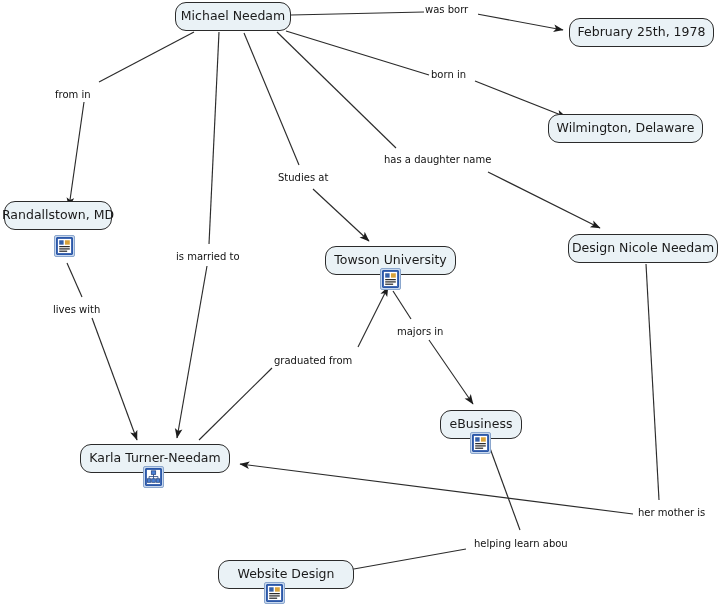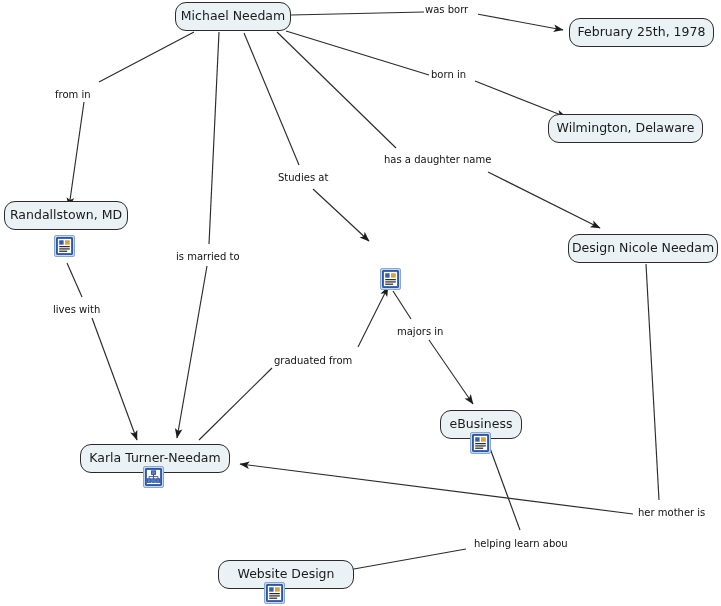--- a/index.html
+++ b/index.html
@@ -139,35 +139,38 @@
   </div>
 
   <div class="node" style="left:569px; top:18px; width:145px;">
     <span class="node-label">February 25th, 1978</span>
   </div>
 
   <div class="node" style="left:548px; top:114px; width:155px;">
     <span class="node-label">Wilmington, Delaware</span>
   </div>
 
-  <div class="node" style="left:4px; top:201px; width:124px;">
+  <div class="node" style="left:4px; top:201px; width:108px;">
     <span class="node-label">Randallstown, MD</span>
   </div>
   <div class="icon-shadow" style="left:54px; top:235px;"></div>
   <div class="node-icon" style="left:56px; top:237px;">
     <svg class="icon-inner" viewBox="0 0 17 18" xmlns="http://www.w3.org/2000/svg">
       <rect x="0.5" y="0.5" width="16" height="17" fill="#ffffff" stroke="#2a57a8" stroke-width="1"></rect>
       <rect x="2.5" y="2.5" width="5" height="5" fill="#3560a8"></rect>
       <rect x="9" y="2.5" width="5.5" height="5" fill="#d8a23a"></rect>
       <rect x="2.5" y="9" width="12" height="1.4" fill="#2b2b2b"></rect>
       <rect x="2.5" y="11.6" width="12" height="1.4" fill="#2b2b2b"></rect>
       <rect x="2.5" y="14.2" width="9" height="1.4" fill="#2b2b2b"></rect>
     </svg>
   </div>
 
+  <div class="node" style="left:325px; top:246px; width:131px;">
+    <span class="node-label">Towson University</span>
+  </div>
   <div class="icon-shadow" style="left:380px; top:268px;"></div>
   <div class="node-icon" style="left:382px; top:270px;">
     <svg class="icon-inner" viewBox="0 0 17 18" xmlns="http://www.w3.org/2000/svg">
       <rect x="0.5" y="0.5" width="16" height="17" fill="#ffffff" stroke="#2a57a8" stroke-width="1"></rect>
       <rect x="2.5" y="2.5" width="5" height="5" fill="#3560a8"></rect>
       <rect x="9" y="2.5" width="5.5" height="5" fill="#d8a23a"></rect>
       <rect x="2.5" y="9" width="12" height="1.4" fill="#2b2b2b"></rect>
       <rect x="2.5" y="11.6" width="12" height="1.4" fill="#2b2b2b"></rect>
       <rect x="2.5" y="14.2" width="9" height="1.4" fill="#2b2b2b"></rect>
     </svg>

